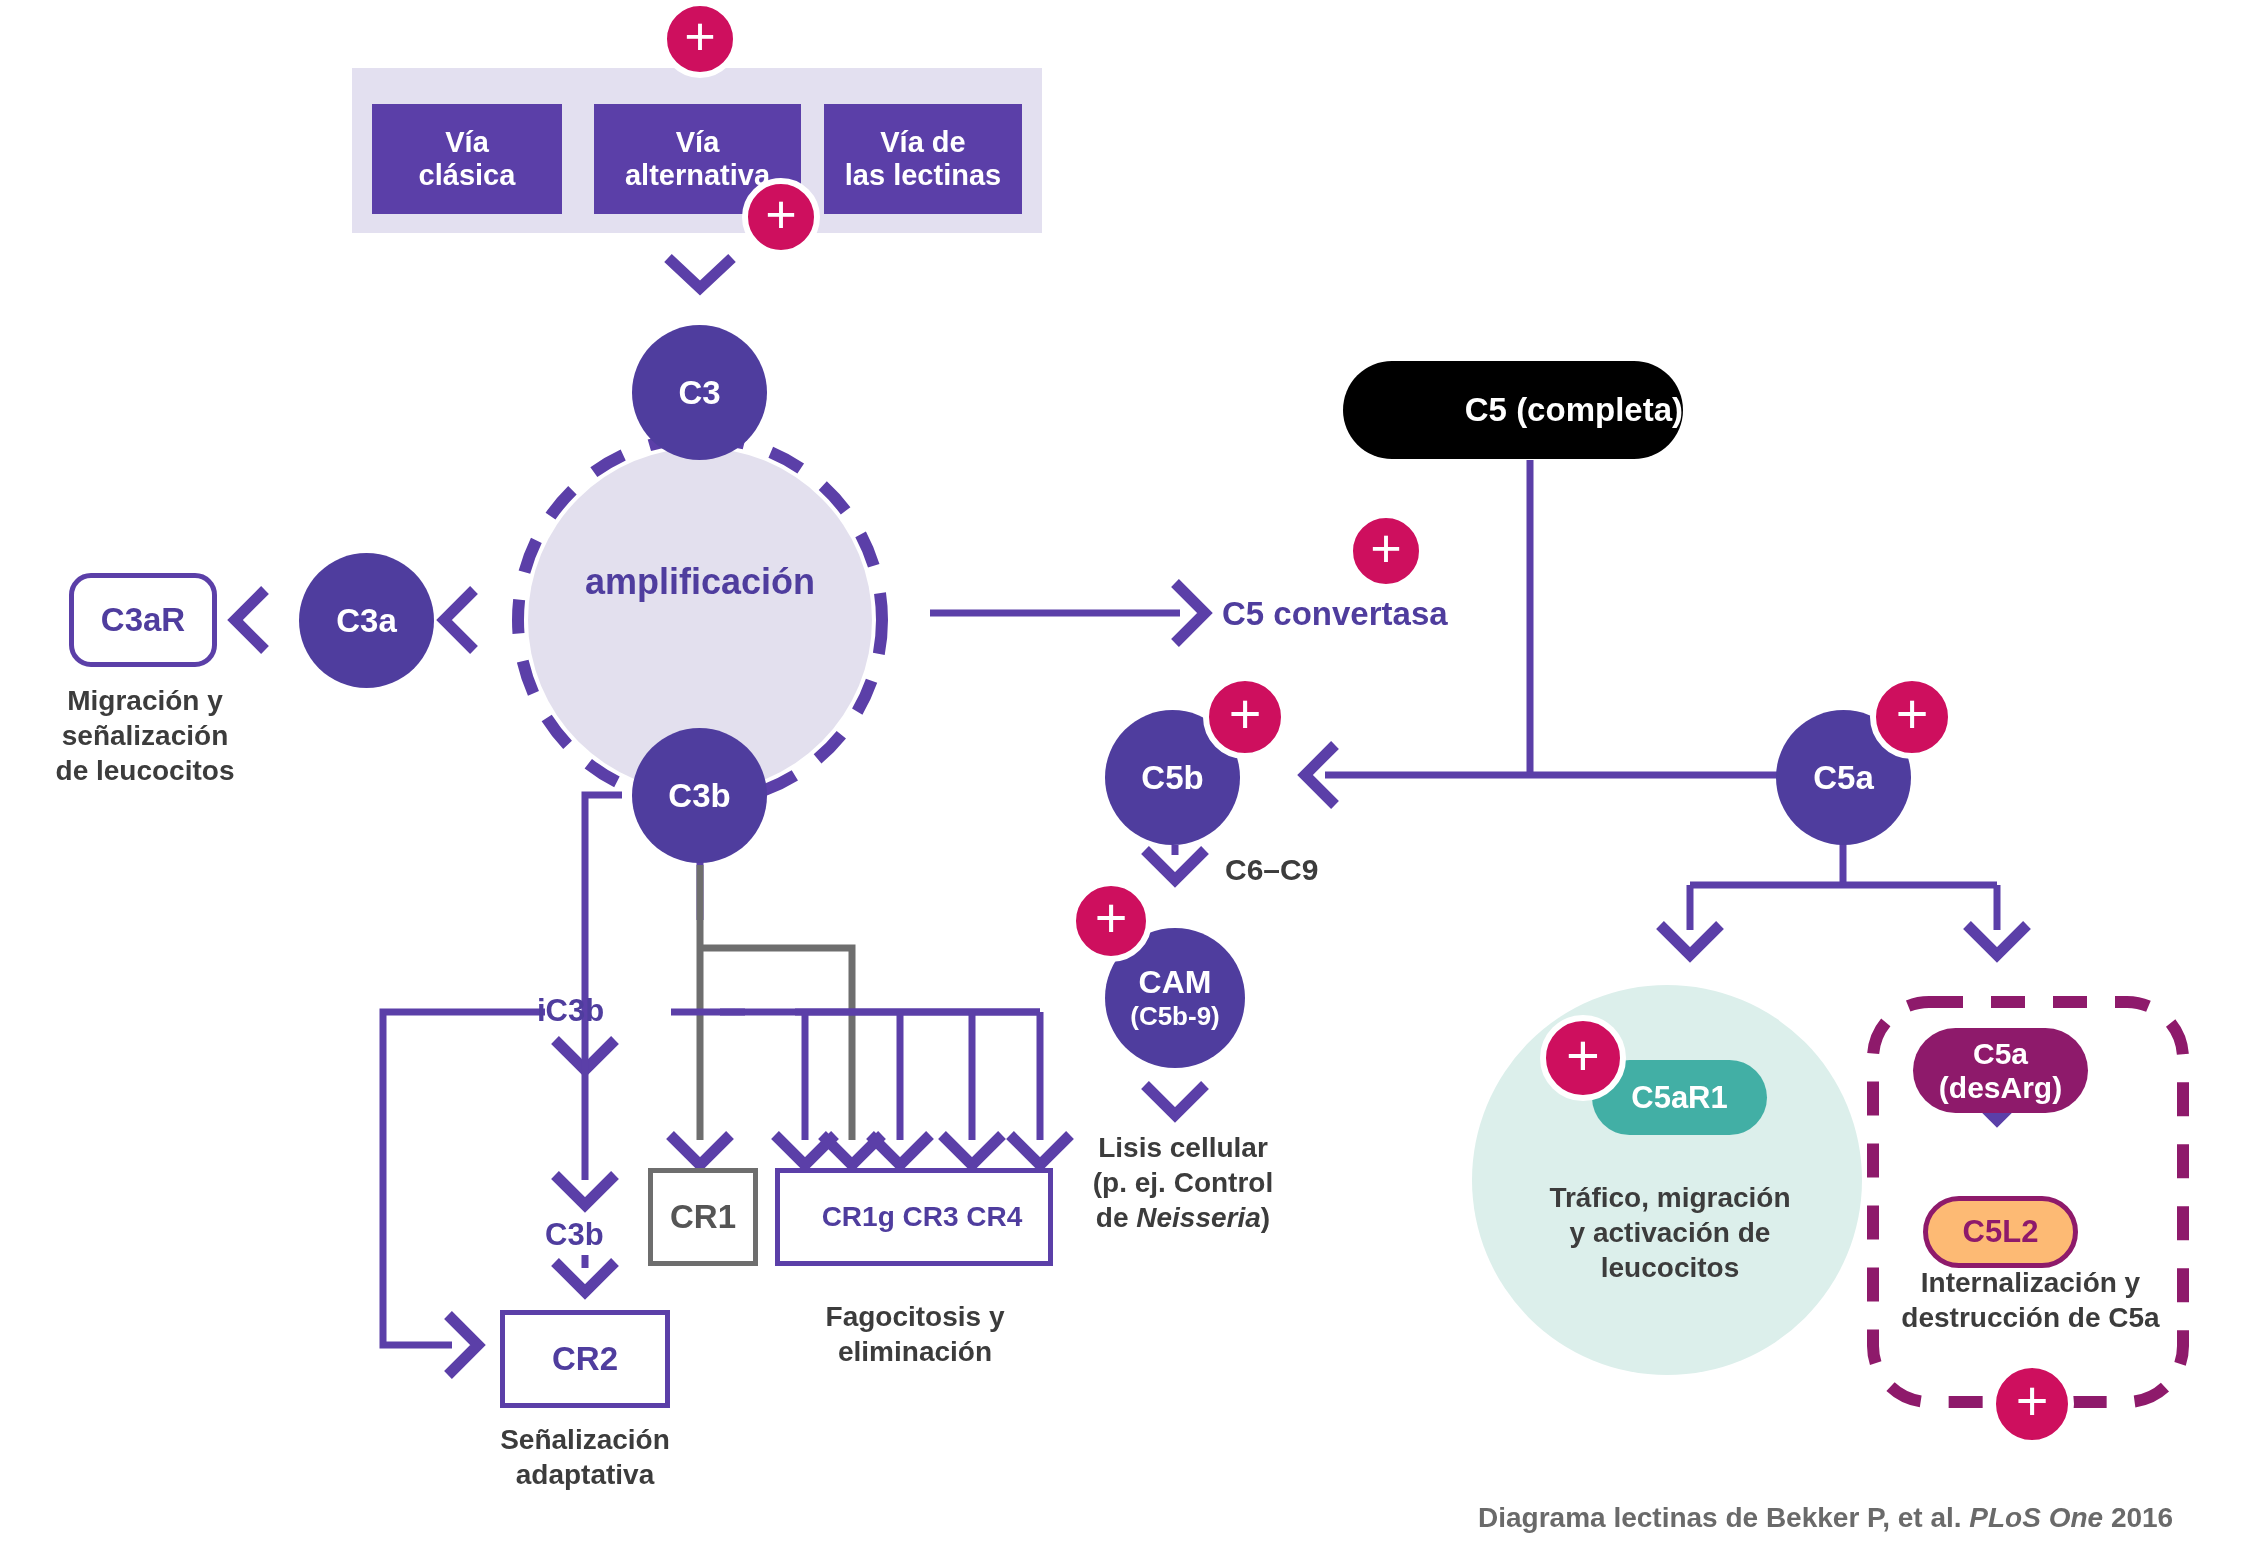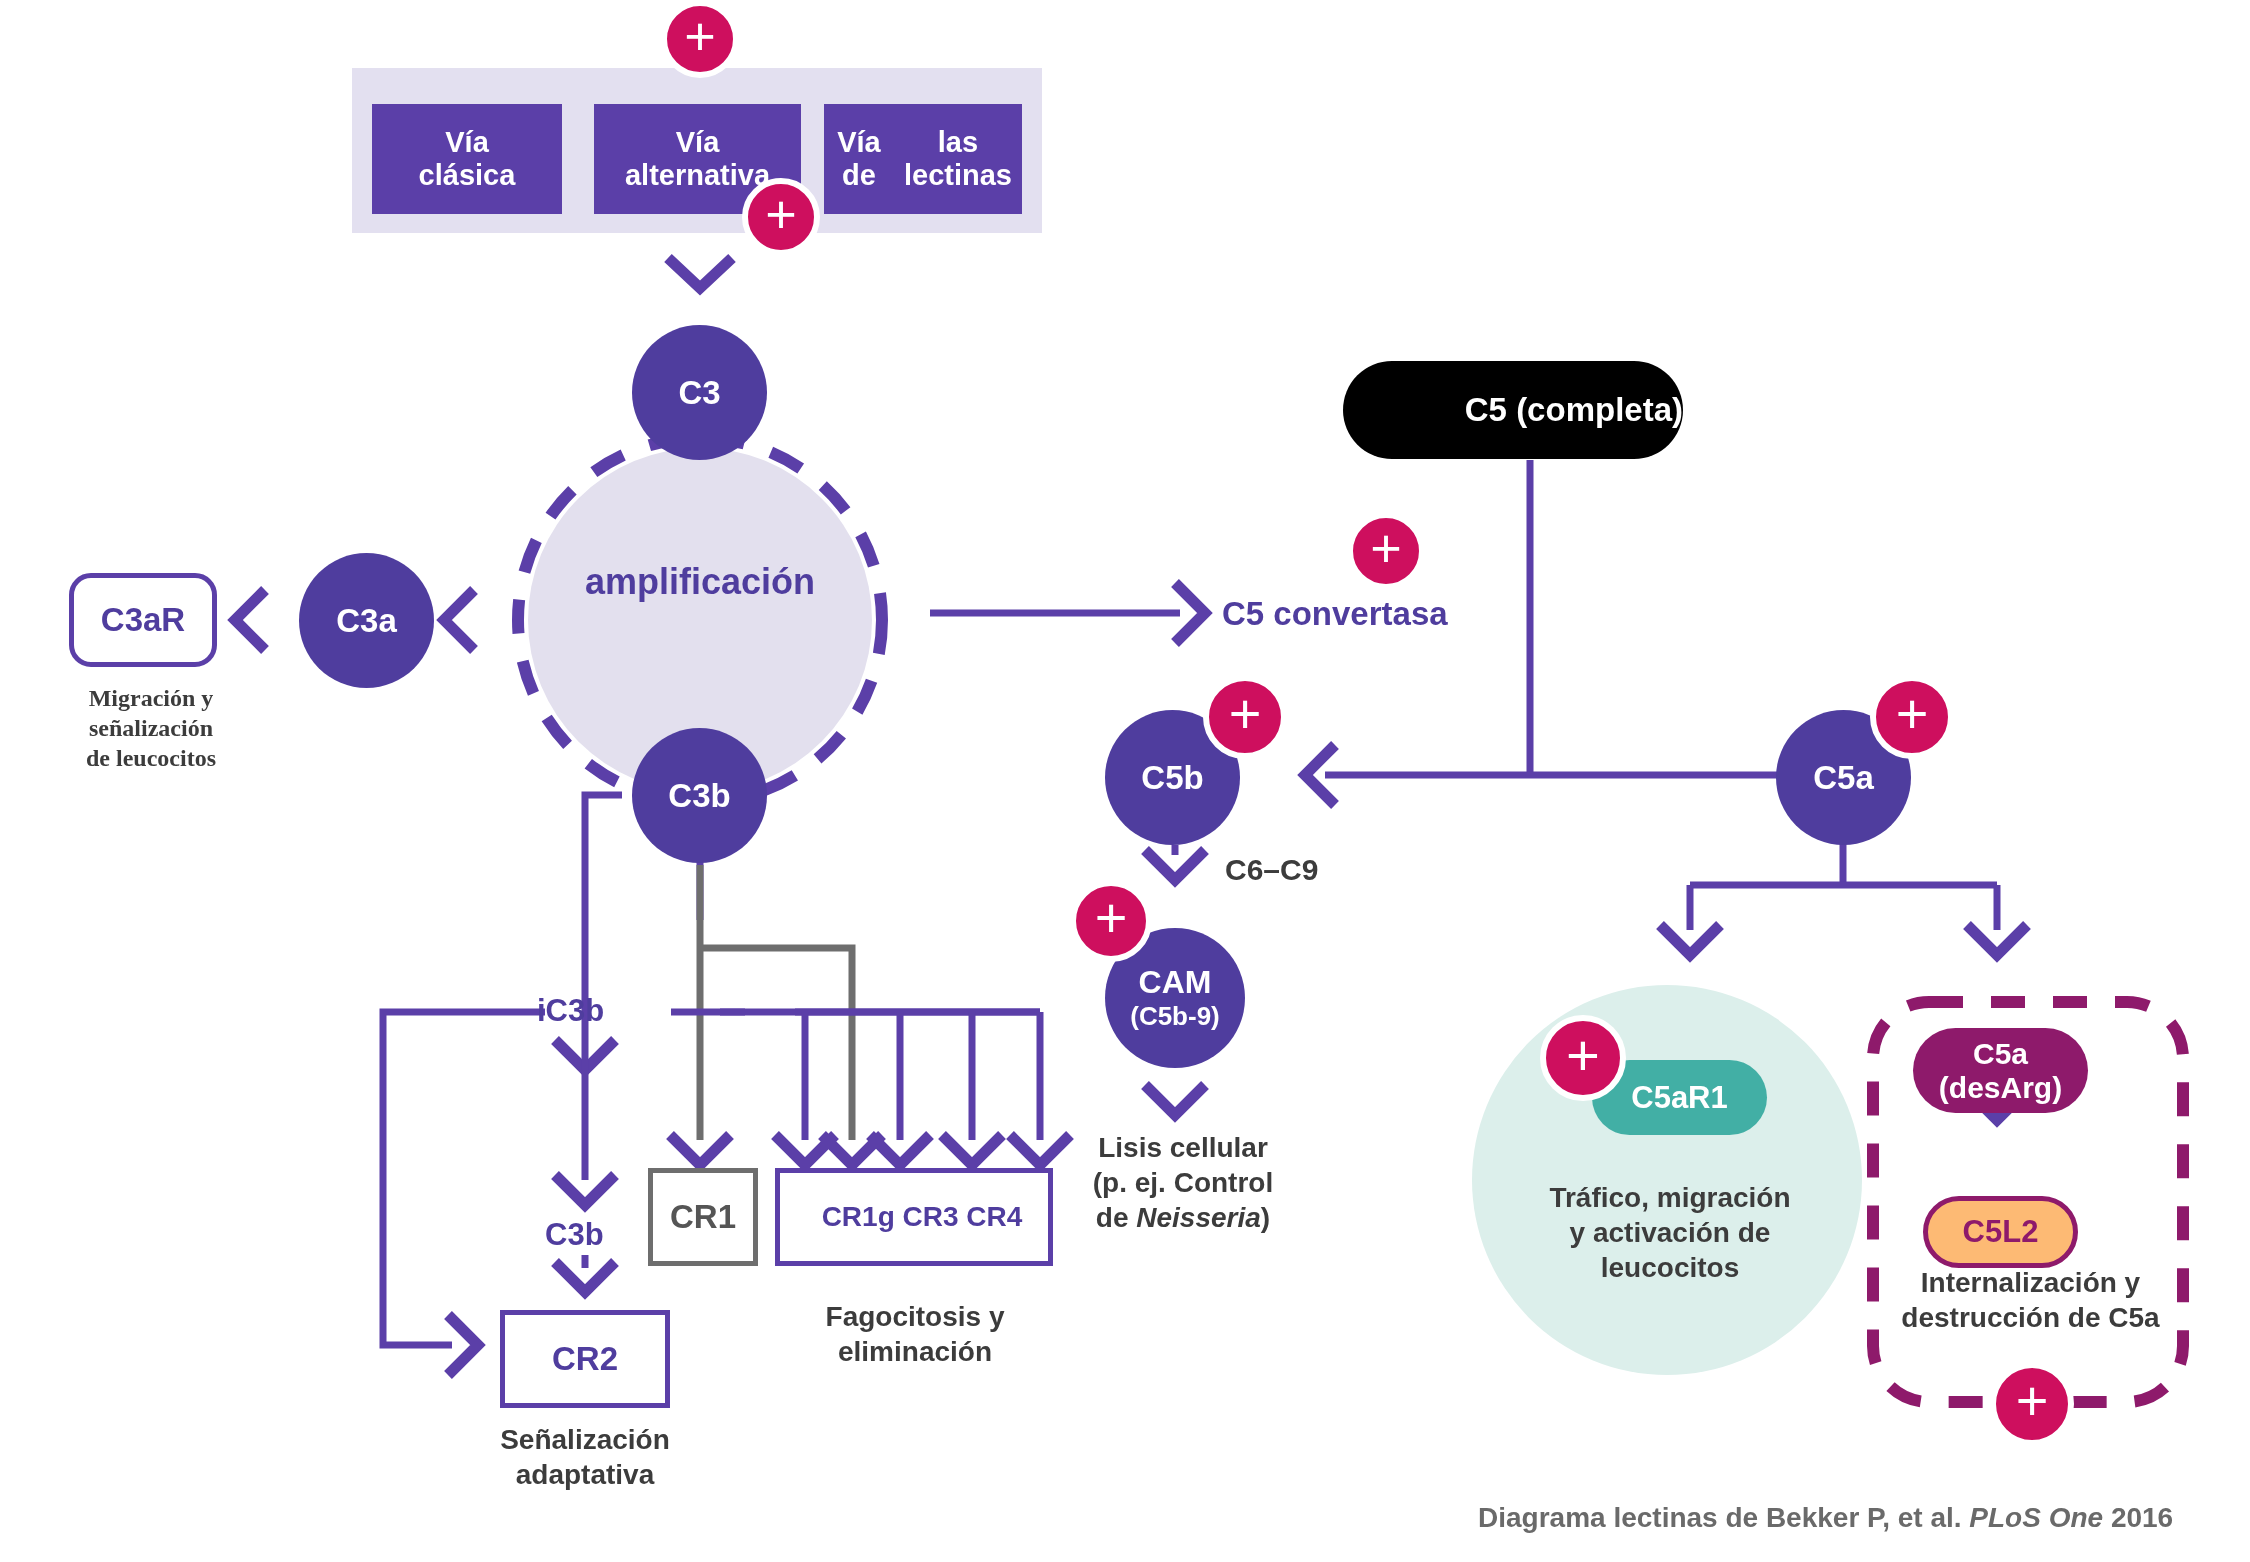--- a/index.html
+++ b/index.html
@@ -117,21 +117,21 @@
   <div class="node vbox" style="left:372px;top:104px;width:190px;height:110px;font-size:29px;flex-direction:column;">
     <span>Vía</span>
     <span>clásica</span>
   </div>
 
   <div class="node vbox" style="left:594px;top:104px;width:207px;height:110px;font-size:29px;flex-direction:column;">
     <span>Vía</span>
     <span>alternativa</span>
   </div>
 
-  <div class="node vbox" style="left:824px;top:104px;width:198px;height:110px;font-size:29px;flex-direction:row;">
+  <div class="node vbox" style="left:824px;top:104px;width:198px;height:110px;font-size:29px;flex-direction:column;">
     <span>Vía de</span>
     <span>las lectinas</span>
   </div>
 
   <div class="node plus" style="left:661px;top:0px;width:78px;height:78px;font-size:54px;">
     <span>+</span>
   </div>
 
   <div class="node plus" style="left:742px;top:178px;width:78px;height:78px;font-size:54px;">
     <span>+</span>
@@ -150,21 +150,21 @@
     <span>C3b</span>
   </div>
 
   <div class="node circ" style="left:299px;top:553px;width:135px;height:135px;font-size:33px;">
     <span>C3a</span>
   </div>
 
   <div class="node boxp" style="left:69px;top:573px;width:148px;height:94px;font-size:33px;border-radius:22px;">
     <span>C3aR</span>
   </div>
-  <div class="cap" style="left:36px;top:683px;width:230px;font-size:24px;white-space:pre-line;font-family:Liberation Serif, serif;">Migración y
+  <div class="cap" style="left:30px;top:683px;width:230px;font-size:28px;white-space:pre-line;">Migración y
 señalización
 de leucocitos</div>
 
   <div class="lab" style="left:537px;top:993px;font-size:31px;">iC3b</div>
 
   <div class="lab" style="left:545px;top:1217px;font-size:31px;">C3b</div>
 
   <div class="node boxp" style="left:500px;top:1310px;width:170px;height:98px;font-size:33px;">
     <span>CR2</span>
   </div>

